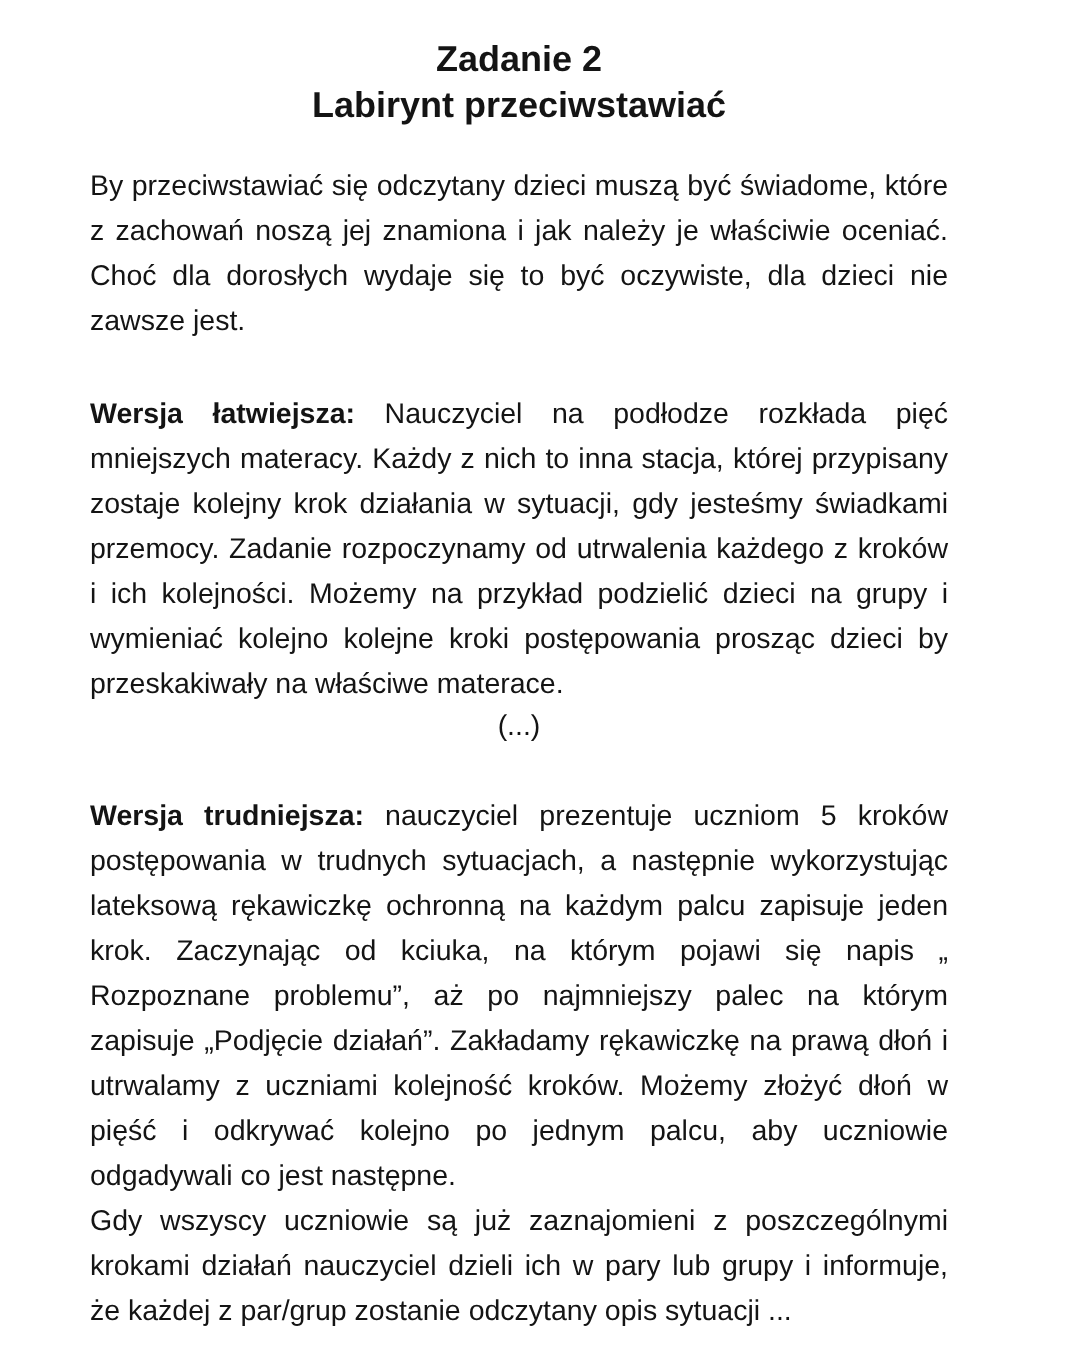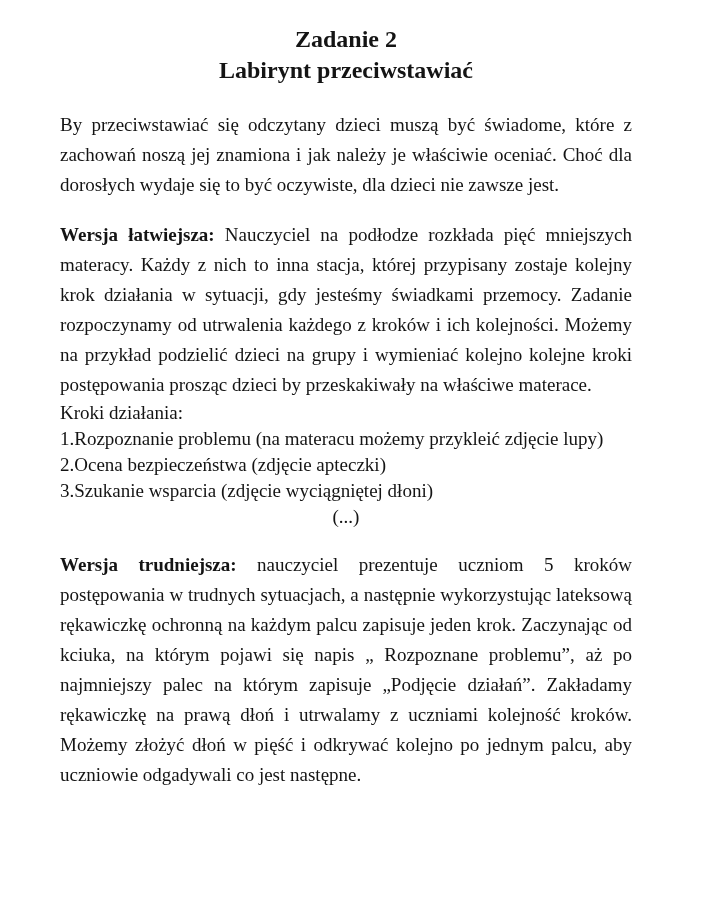--- a/index.html
+++ b/index.html
@@ -10,37 +10,37 @@
     height: 900px;
     overflow: hidden;
   }
   .page {
     box-sizing: border-box;
     width: 692px;
     height: 900px;
     background: #ffffff;
     color: #141414;
     padding: 24px 60px 20px 60px;
-    font-family: Liberation Serif, serif;
+    font-family: Liberation Sans, sans-serif;
     font-size: 19px;
     line-height: 30px;
   }
   .title-block {
     text-align: center;
     font-weight: bold;
     font-size: 24px;
     line-height: 31px;
     margin-bottom: 24px;
   }
   .para {
     text-align: justify;
     margin: 0;
   }
   .para.gap-above {
-    margin-top: 20px;
+    margin-top: 32px;
   }
   .lead-bold {
     font-weight: bold;
   }
   .steps-block {
     line-height: 26px;
     margin: 0;
   }
   .steps-block p {
     margin: 0;
@@ -58,25 +58,20 @@
 
   <div class="title-block">
     <div>Zadanie 2</div>
     <div>Labirynt przeciwstawiać</div>
   </div>
 
   <p class="para">By przeciwstawiać się odczytany dzieci muszą być świadome, które z zachowań noszą jej znamiona i jak należy je właściwie oceniać. Choć dla dorosłych wydaje się to być oczywiste, dla dzieci nie zawsze jest.</p>
 
   <p class="para gap-above"><span class="lead-bold">Wersja łatwiejsza:</span><span> Nauczyciel na podłodze rozkłada pięć mniejszych materacy. Każdy z nich to inna stacja, której przypisany zostaje kolejny krok działania w sytuacji, gdy jesteśmy świadkami przemocy. Zadanie rozpoczynamy od utrwalenia każdego z kroków i ich kolejności. Możemy na przykład podzielić dzieci na grupy i wymieniać kolejno kolejne kroki postępowania prosząc dzieci by przeskakiwały na właściwe materace.</span></p>
 
-  <div class="steps-block">
-    <p>Kroki działania:</p>
-    <p>1.Rozpoznanie problemu (na materacu możemy przykleić zdjęcie lupy)</p>
-    <p>2.Ocena bezpieczeństwa (zdjęcie apteczki)</p>
-    <p>3.Szukanie wsparcia (zdjęcie wyciągniętej dłoni)</p>
-  </div>
 
   <p class="ellipsis-line">(...)</p>
 
   <p class="para gap-above"><span class="lead-bold">Wersja trudniejsza:</span><span> nauczyciel prezentuje uczniom 5 kroków postępowania w trudnych sytuacjach, a następnie wykorzystując lateksową rękawiczkę ochronną na każdym palcu zapisuje jeden krok. Zaczynając od kciuka, na którym pojawi się napis „ Rozpoznane problemu”, aż po najmniejszy palec na którym zapisuje „Podjęcie działań”. Zakładamy rękawiczkę na prawą dłoń i utrwalamy z uczniami kolejność kroków. Możemy złożyć dłoń w pięść i odkrywać kolejno po jednym palcu, aby uczniowie odgadywali co jest następne.</span></p>
 
+  <p class="para">Gdy wszyscy uczniowie są już zaznajomieni z poszczególnymi krokami działań nauczyciel dzieli ich w pary lub grupy i informuje, że każdej z par/grup zostanie odczytany opis sytuacji ...</p>
 
 </div>
 
 </body></html>

